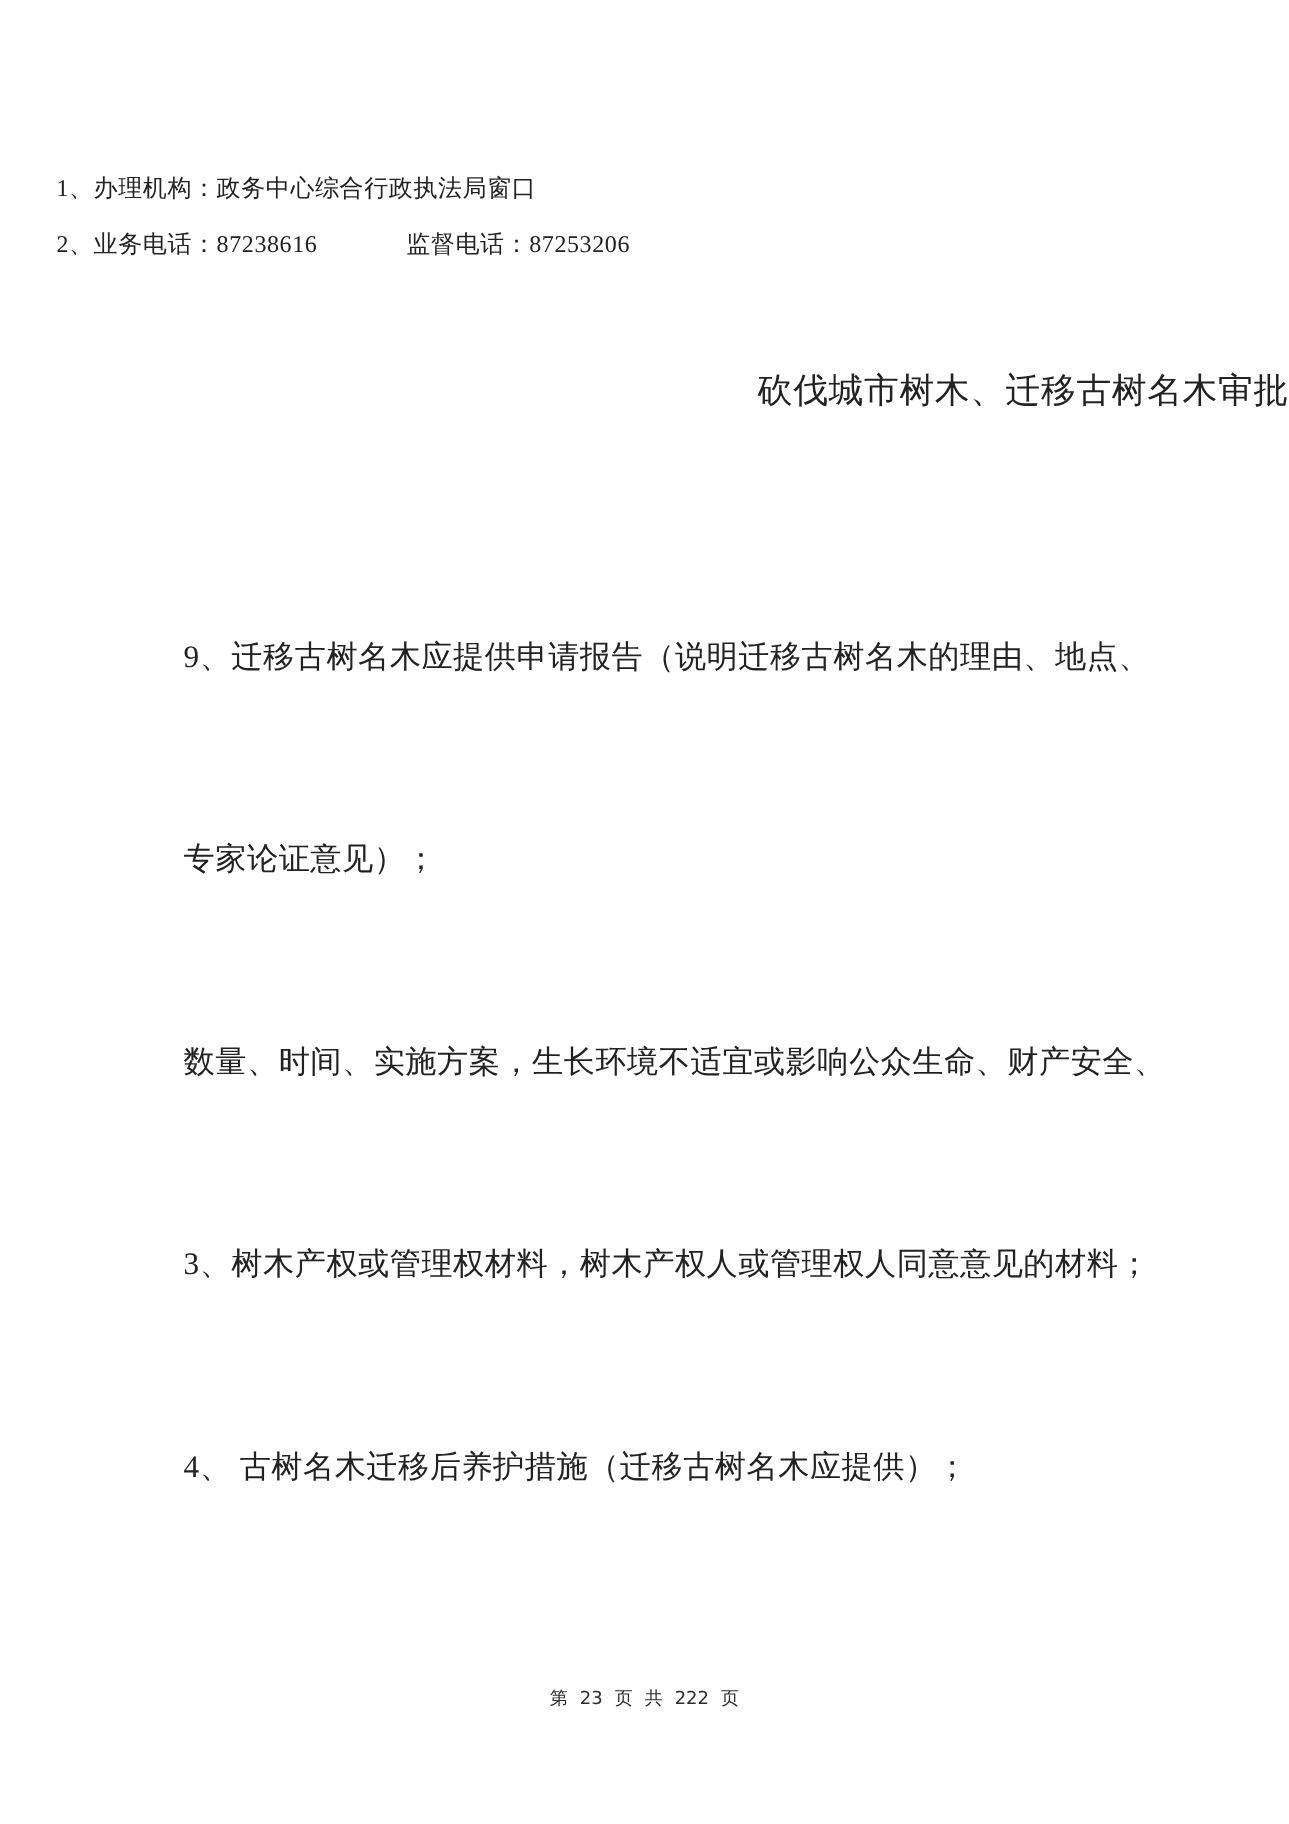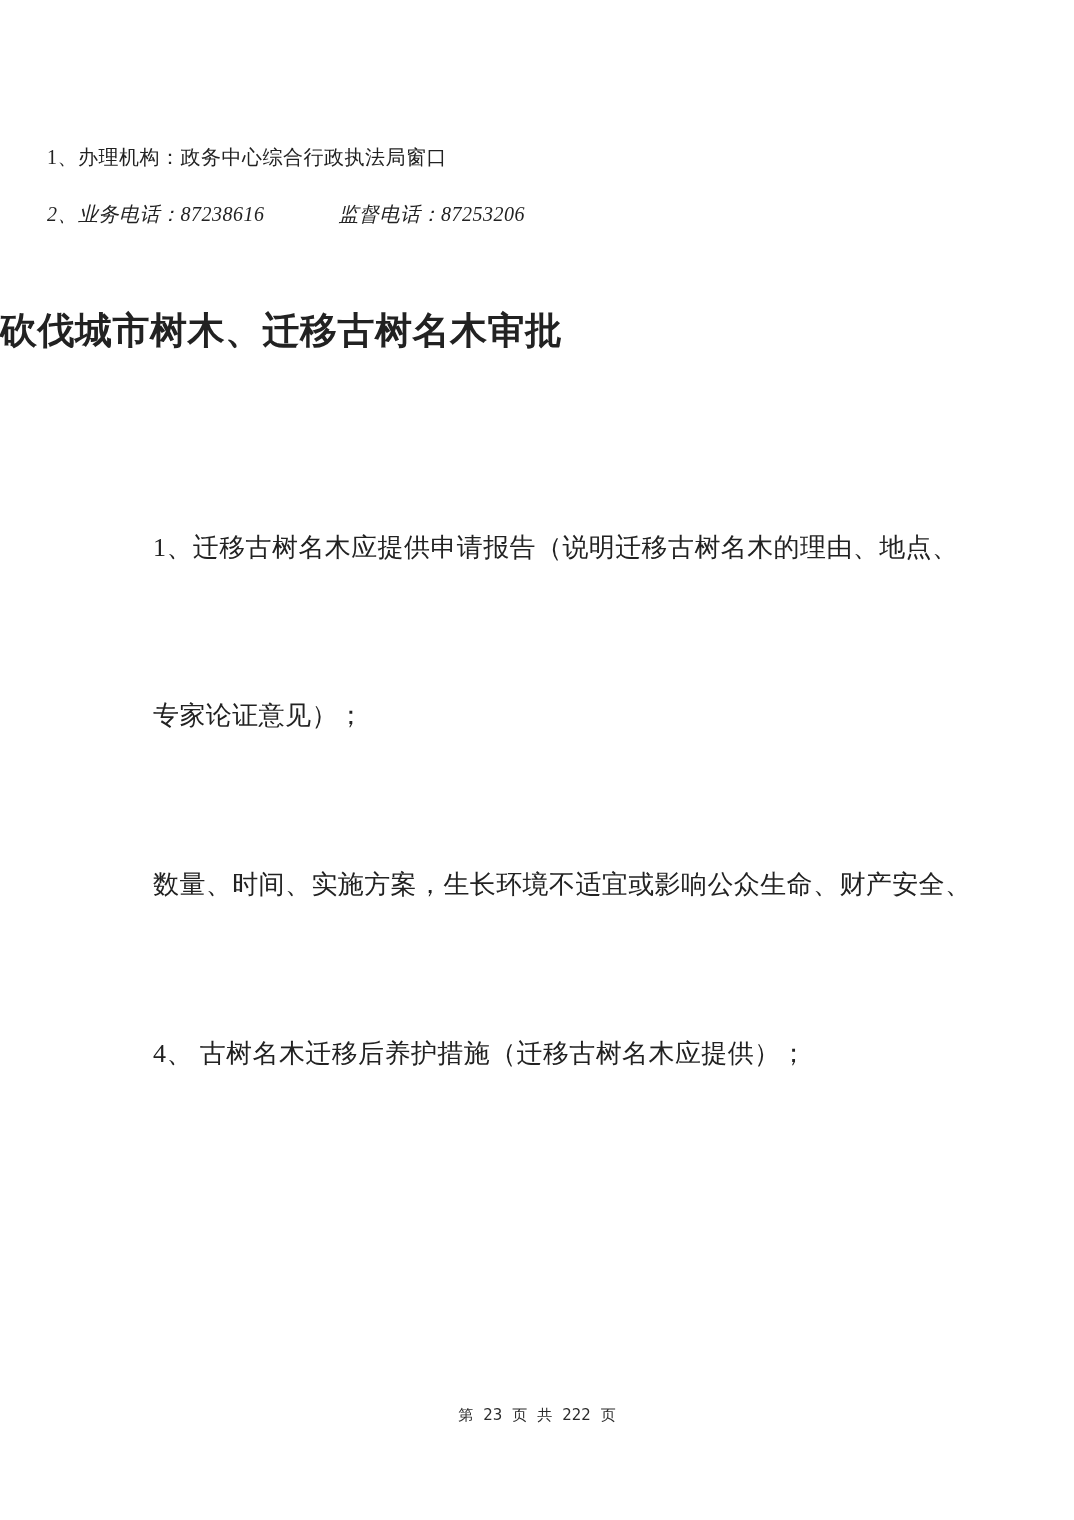--- a/index.html
+++ b/index.html
@@ -22,35 +22,35 @@
   }
   .info-line {
     position: absolute;
     left: 47px;
     font-size: 20px;
     line-height: 32px;
     white-space: pre;
     letter-spacing: 0.5px;
   }
   .info-line-1 { top: 141px; }
-  .info-line-2 { top: 198px; font-style: italic; }
+  .info-line-2 { top: 188px; }
   .phone-gap {
     display: inline-block;
     width: 74px;
     height: 1px;
   }
   .doc-title {
     position: absolute;
     left: 0;
     right: 0;
     top: 306px;
     margin: 0;
-    text-align: left;
-    font-size: 37px;
-    font-weight: bold;
+    text-align: right;
+    font-size: 29px;
+    font-weight: normal;
     letter-spacing: 0.5px;
     white-space: pre;
   }
   .req-list {
     position: absolute;
     left: 153px;
     top: 407px;
     font-size: 26px;
     line-height: 56.3px;
     white-space: pre;
@@ -78,23 +78,24 @@
 
 <div class="page">
 
   <div class="info-line info-line-1">1、办理机构：政务中心综合行政执法局窗口</div>
 
   <div class="info-line info-line-2"><span>2、业务电话：</span><span>87238616</span><span class="phone-gap"></span><span>监督电话：</span><span>87253206</span></div>
 
   <h1 class="doc-title">砍伐城市树木、迁移古树名木审批</h1>
 
   <div class="req-list">
-    <div class="req-line">1、迁移古树名木应提供申请报告（说明迁移古树名木的理由、地点、</div>
+    <div class="req-line">9、迁移古树名木应提供申请报告（说明迁移古树名木的理由、地点、</div>
     <div class="req-line">专家论证意见）；</div>
     <div class="req-line">数量、时间、实施方案，生长环境不适宜或影响公众生命、财产安全、</div>
+    <div class="req-line">3、树木产权或管理权材料，树木产权人或管理权人同意意见的材料；</div>
     <div class="req-line">4、 古树名木迁移后养护措施（迁移古树名木应提供）；</div>
     
     
     
     
     
     
     
     
   </div>

